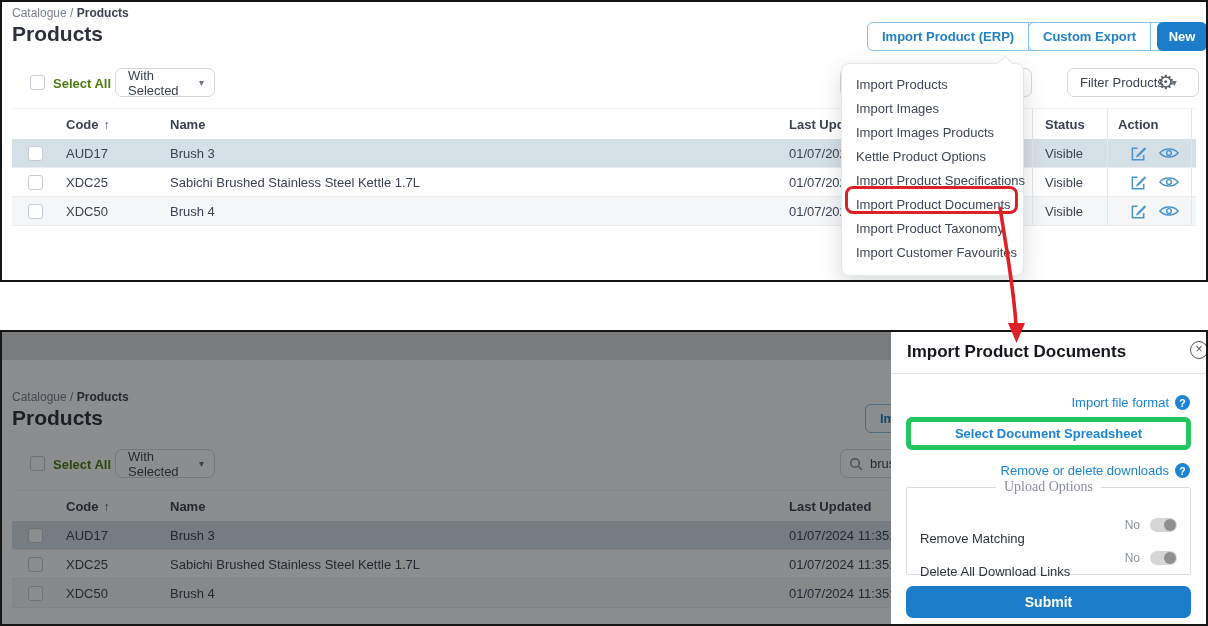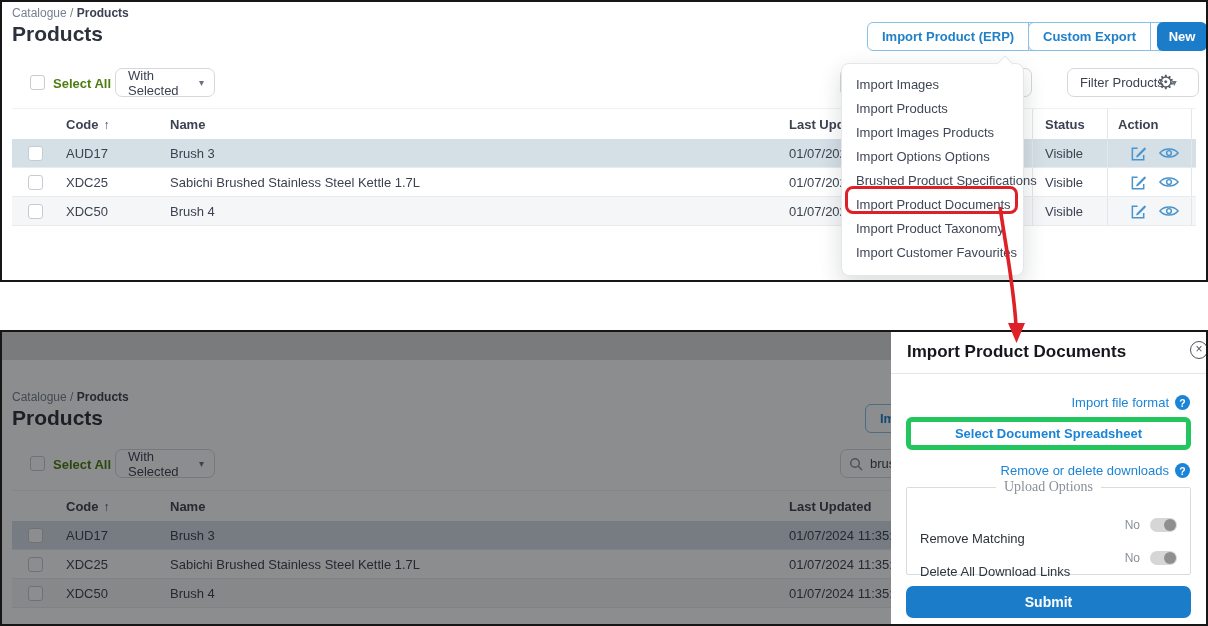--- a/index.html
+++ b/index.html
@@ -204,25 +204,25 @@
           </svg>
         <svg class="ic" width="20" height="14" viewBox="0 0 22 14">
             <path d="M1 7 C5.5 1.2 16.5 1.2 21 7 C16.5 12.8 5.5 12.8 1 7 Z" fill="none" stroke="currentColor" stroke-width="1.6"></path>
             <circle cx="11" cy="7" r="2.6" fill="none" stroke="currentColor" stroke-width="1.6"></circle>
           </svg>
       </div>
     </div>
   </div>
 
   <div class="menu">
+    <div class="mi">Import Products</div>
     <div class="mi">Import Images</div>
-    <div class="mi">Import Products</div>
     <div class="mi">Import Images Products</div>
-    <div class="mi">Import Options Options</div>
-    <div class="mi">Brushed Product Specifications</div>
+    <div class="mi">Kettle Product Options</div>
+    <div class="mi">Import Product Specifications</div>
     <div class="mi">Import Product Documents</div>
     <div class="mi">Import Product Taxonomy</div>
     <div class="mi">Import Customer Favourites</div>
   </div>
   <div class="redbox"></div>
 </section>
 
 <section class="panel bp">
   <div class="pagecopy">
     <div class="strip"></div>

